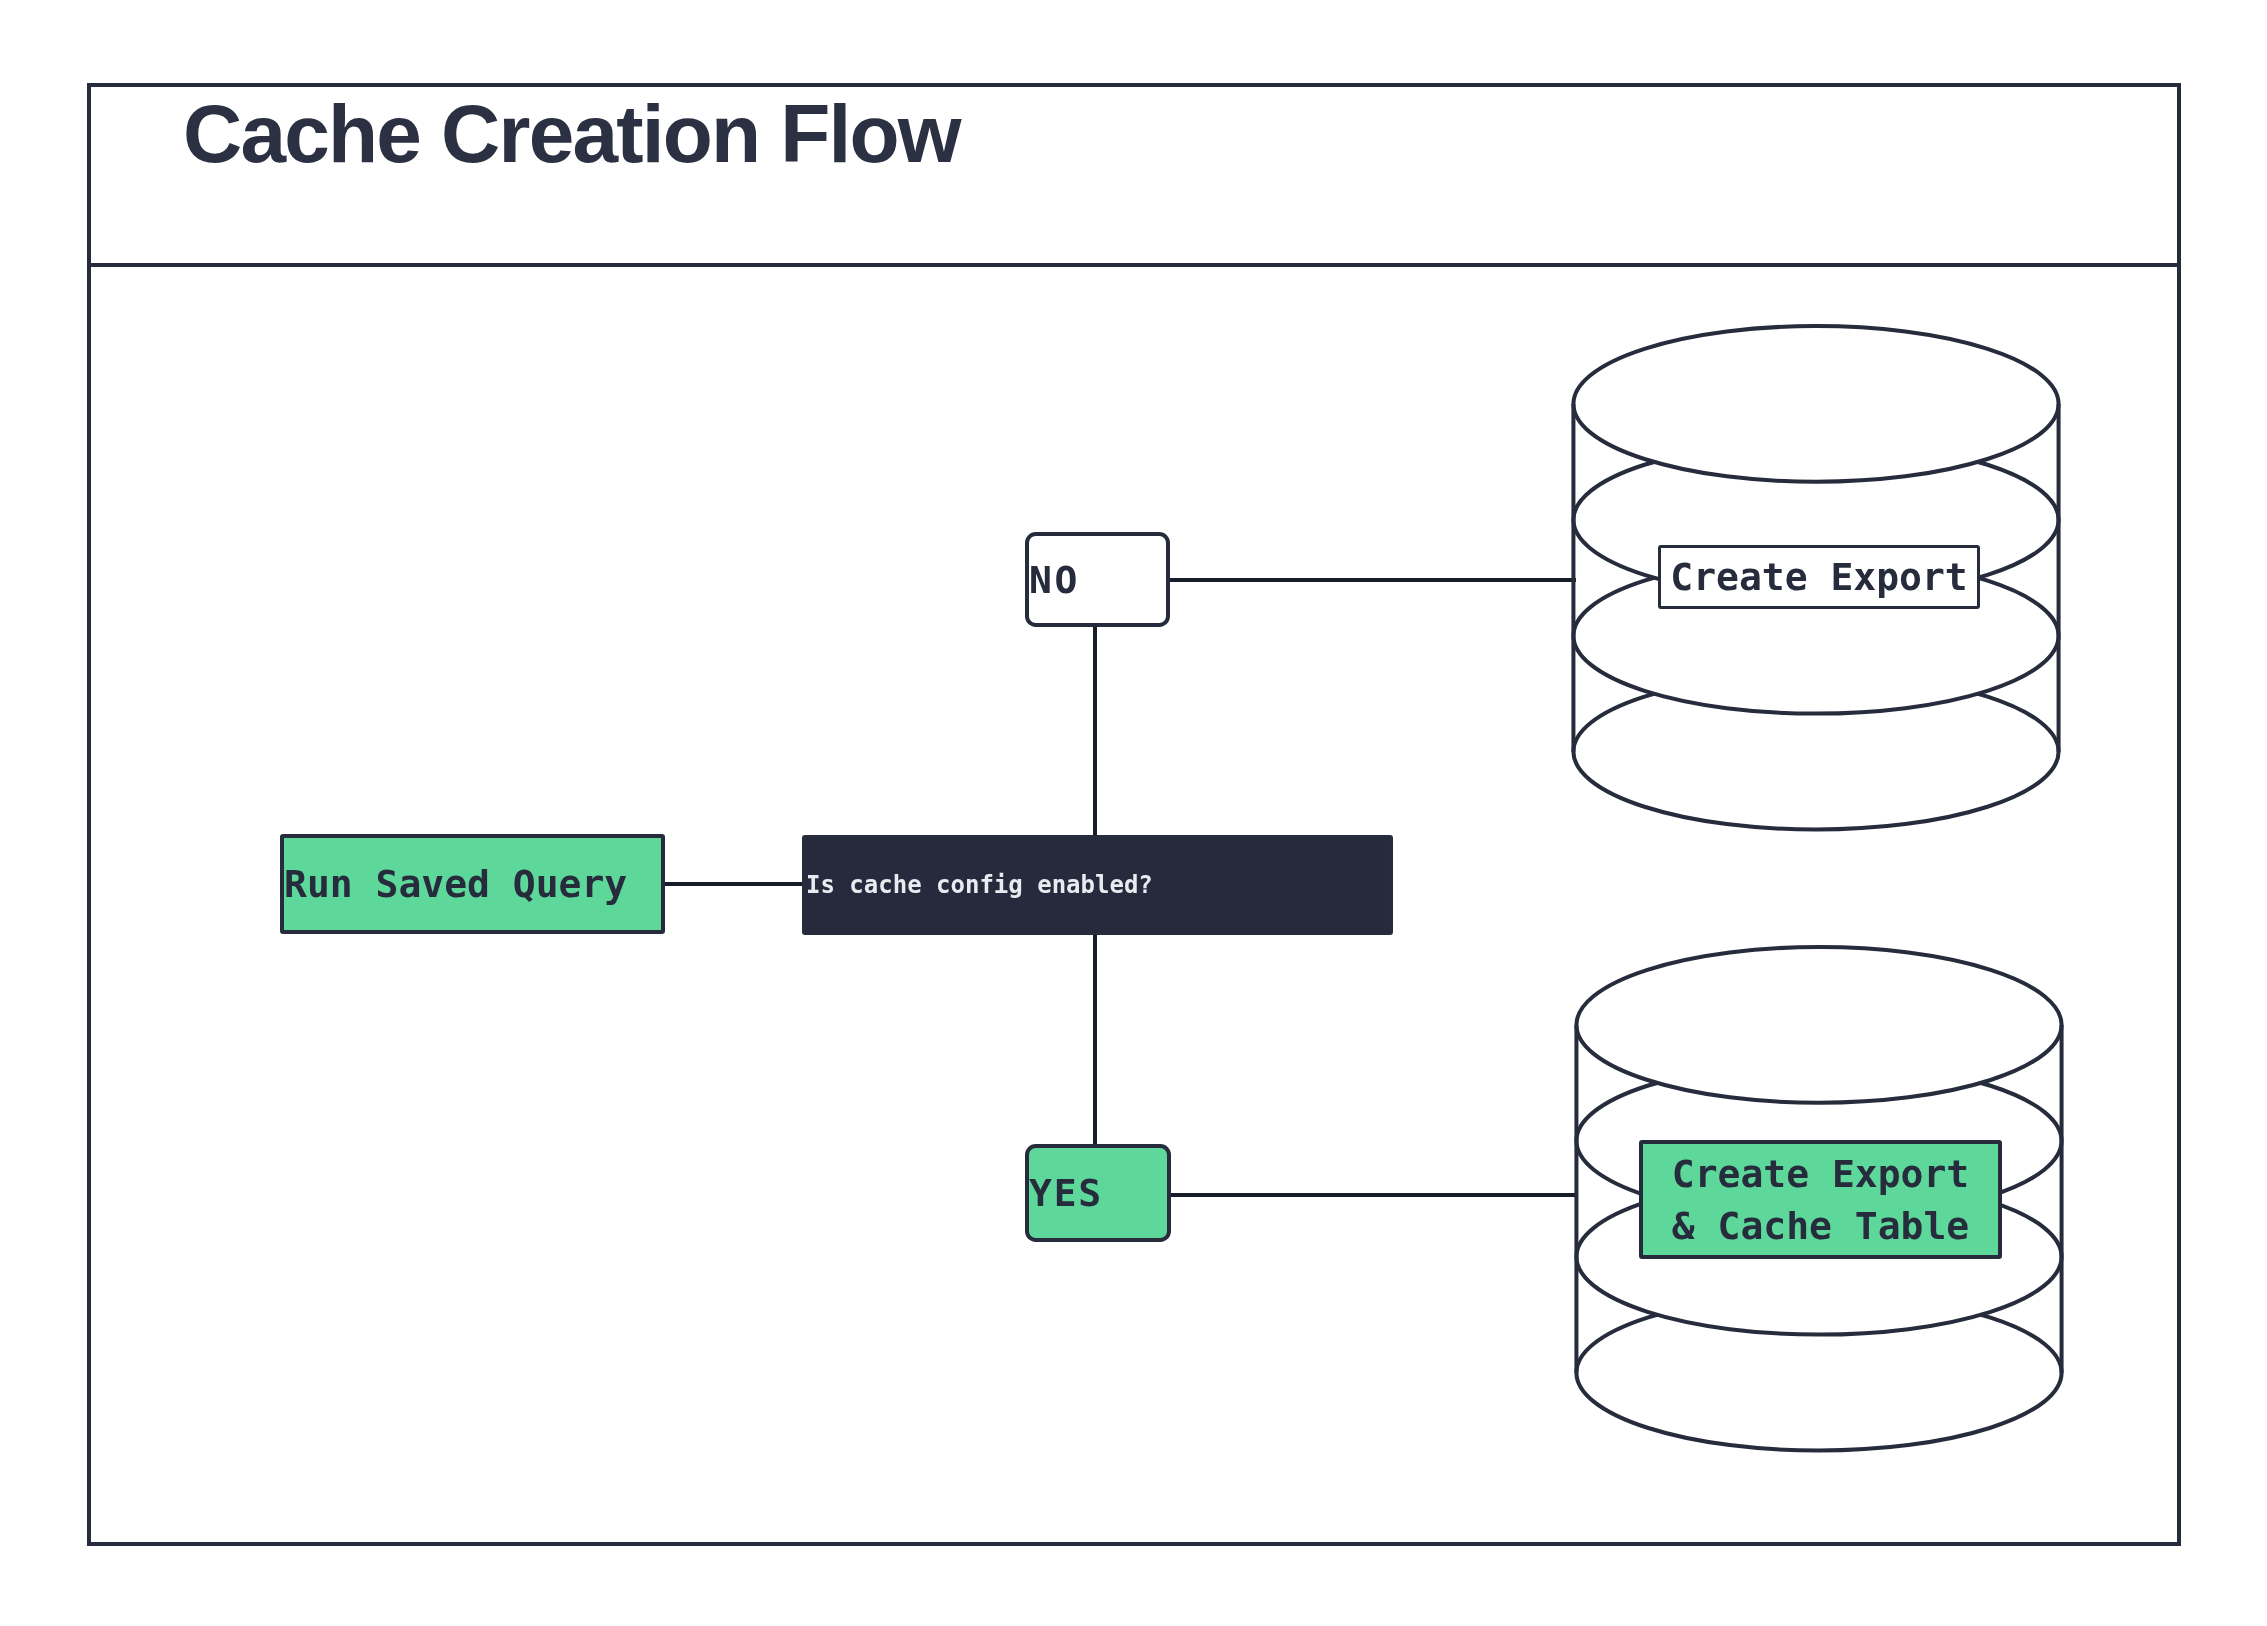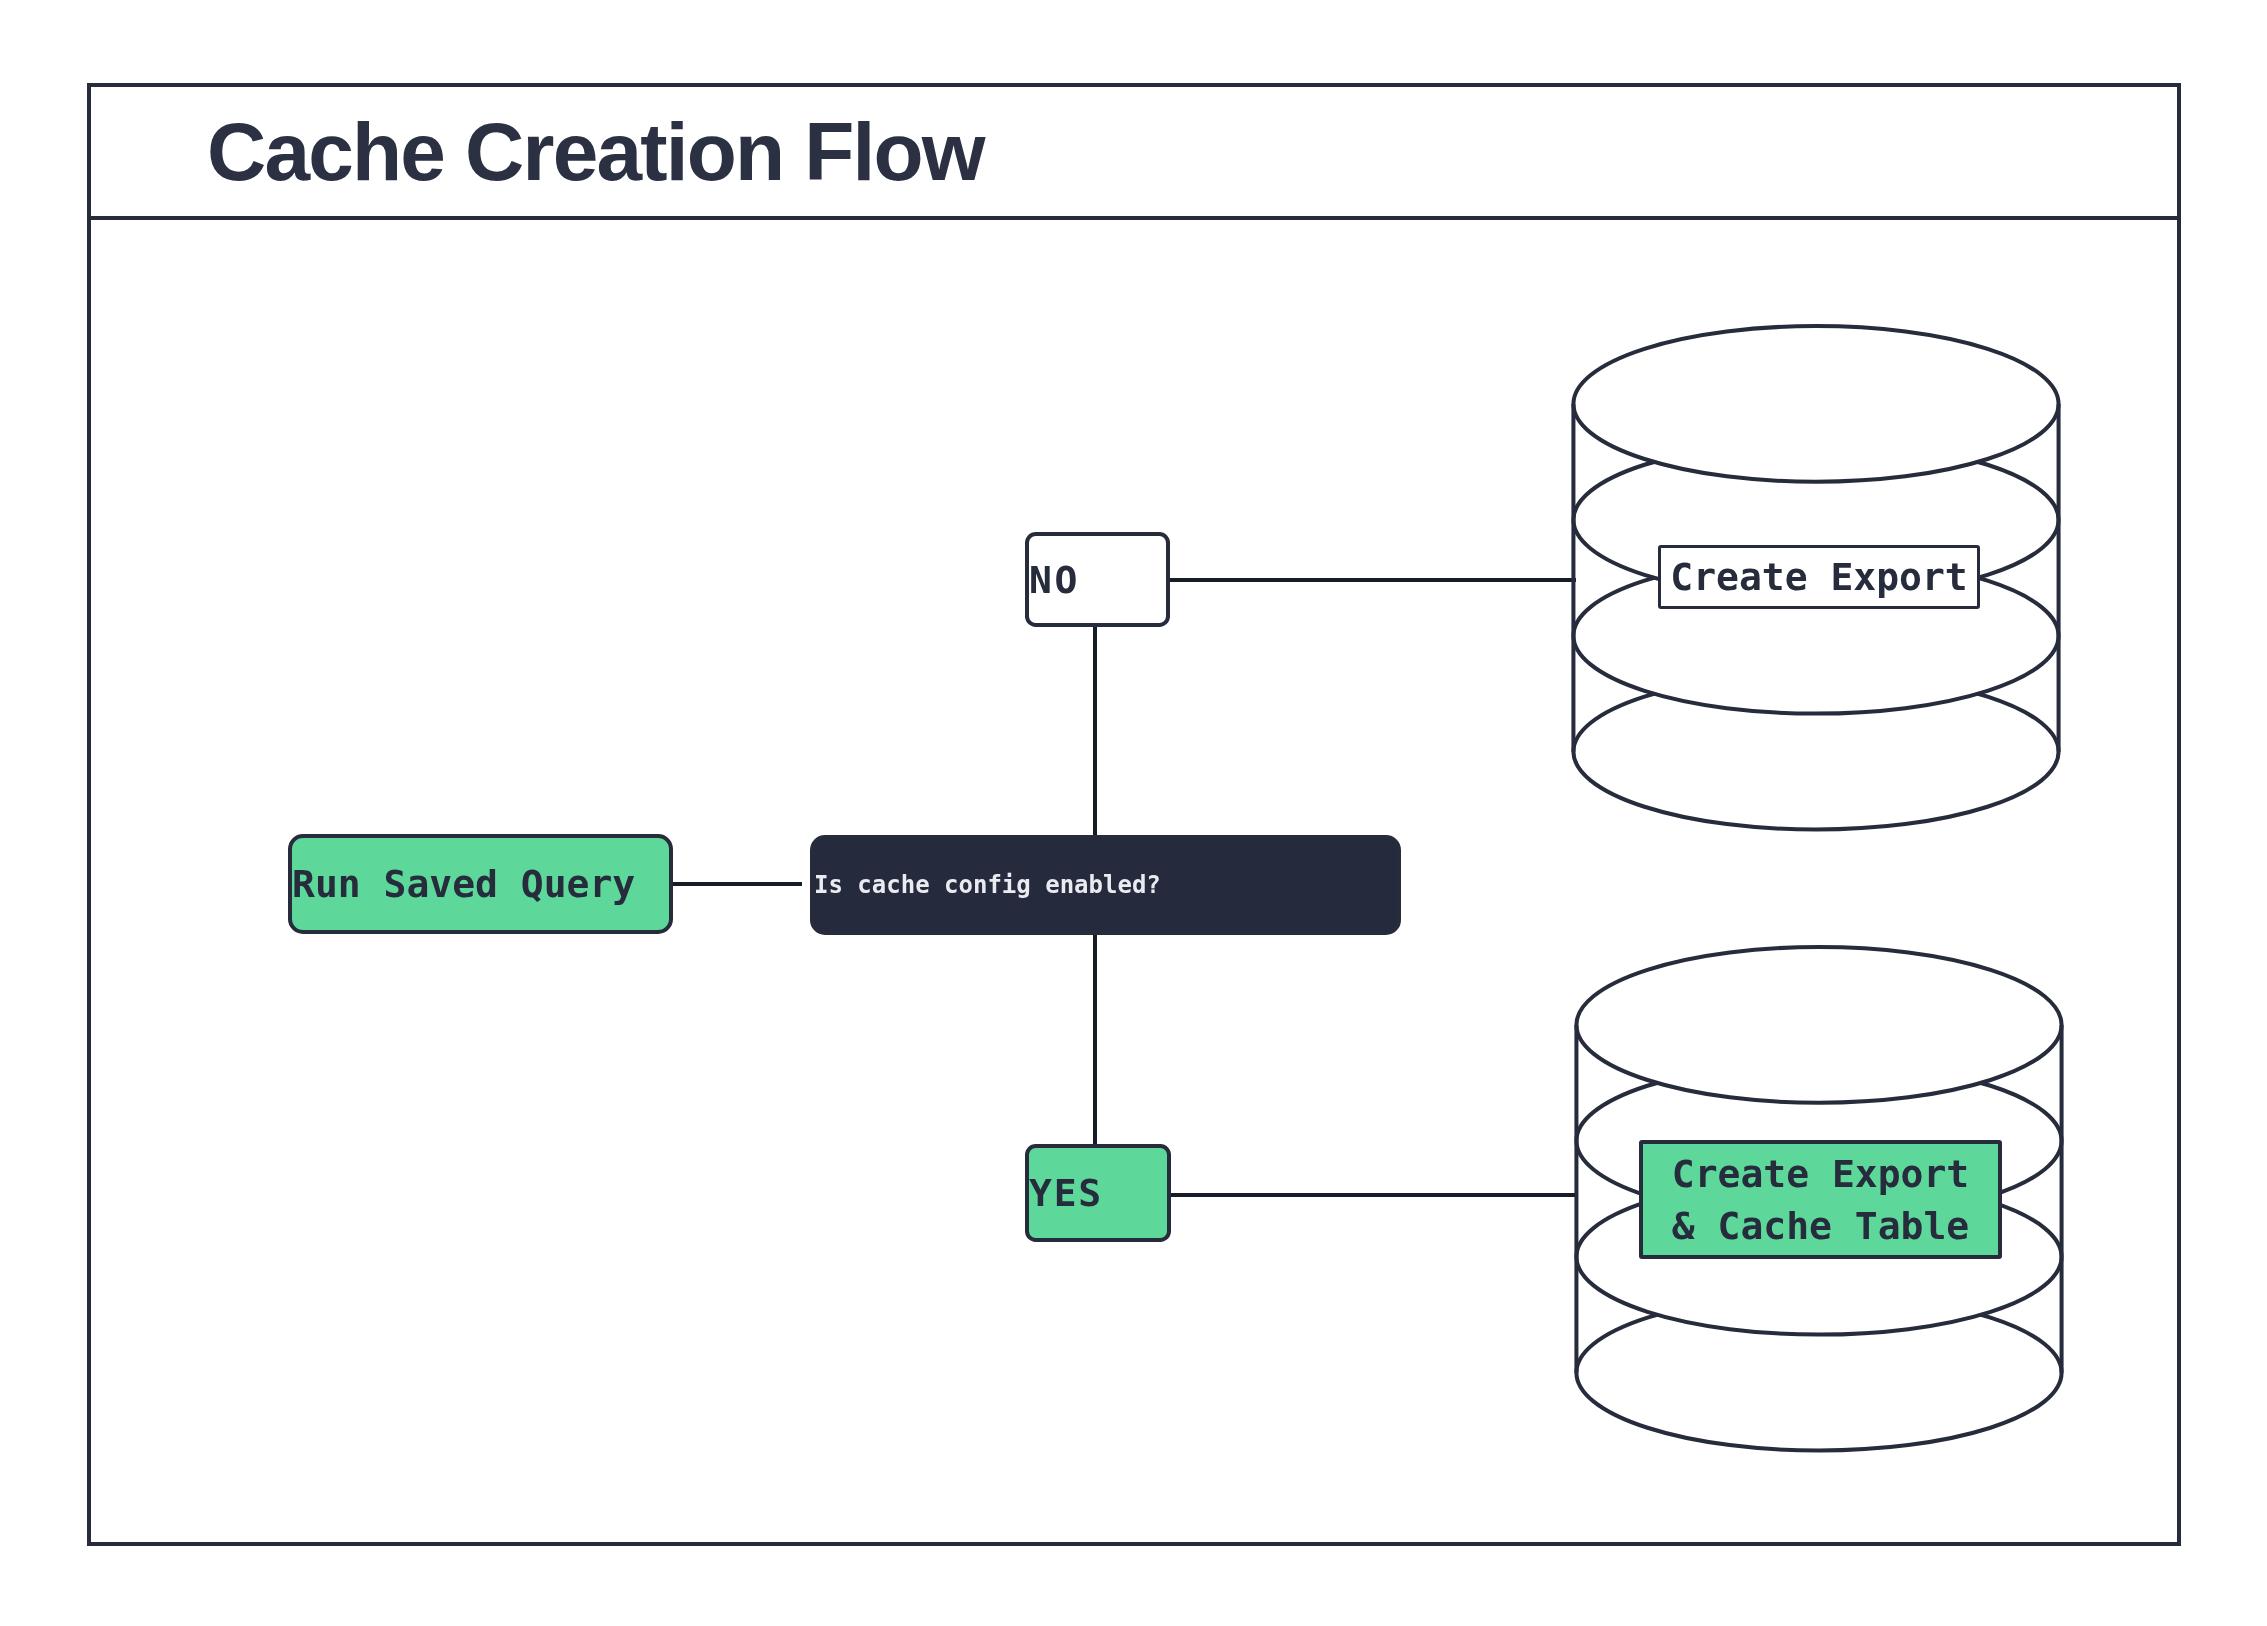--- a/index.html
+++ b/index.html
@@ -18,23 +18,23 @@
     position:relative;overflow:hidden;
   }
   #canvas{position:absolute;left:0;top:0;width:2268px;height:1626px;}
 
   
   .frame{
     position:absolute;left:87px;top:83px;width:2094px;height:1463px;
     border:4.5px solid var(--ink);background:var(--bg);
   }
   .titlebar{
-    position:absolute;left:0;top:0;width:100%;height:133px;
+    position:absolute;left:0;top:0;width:100%;height:180px;
     border-bottom:4.5px solid var(--ink);
-    display:flex;align-items:center;padding-left:24px;
+    display:flex;align-items:flex-start;
   }
   .title{
     font-family:"Liberation Sans","DejaVu Sans",sans-serif;
     font-weight:bold;font-size:82px;letter-spacing:-1.8px;
     color:#2b3142;padding-left:92px;white-space:nowrap;
   }
 
   
   .h-line,.v-line{position:absolute;background:var(--connector);}
   .h-line{height:3.6px;}
@@ -43,21 +43,21 @@
   
   .node{
     position:absolute;
     border:4.5px solid var(--ink);
     display:flex;align-items:center;justify-content:flex-start;
     font-weight:bold;color:var(--ink);
     background:#fff;white-space:nowrap;
   }
   .node-green{background:var(--green);}
   .node-dark{background:var(--dark-fill);color:var(--light-text);}
-  .r14{border-radius:15px;margin-left:8px;}
+  .r14{border-radius:3px;}
   .r12{border-radius:10.7px;}
 
   .run-node{left:280px;top:834px;width:385px;height:100px;font-size:38px;}
   .decision-node{left:802px;top:835px;width:591px;height:100px;font-size:24px;}
   .no-node{left:1025px;top:532px;width:145px;height:95px;font-size:38px;letter-spacing:2.7px;}
   .yes-node{left:1025px;top:1144px;width:146px;height:98px;font-size:38px;letter-spacing:1.8px;}
 
   
   .db{position:absolute;width:498px;height:512px;}
   .db-top{left:1567px;top:322px;}

